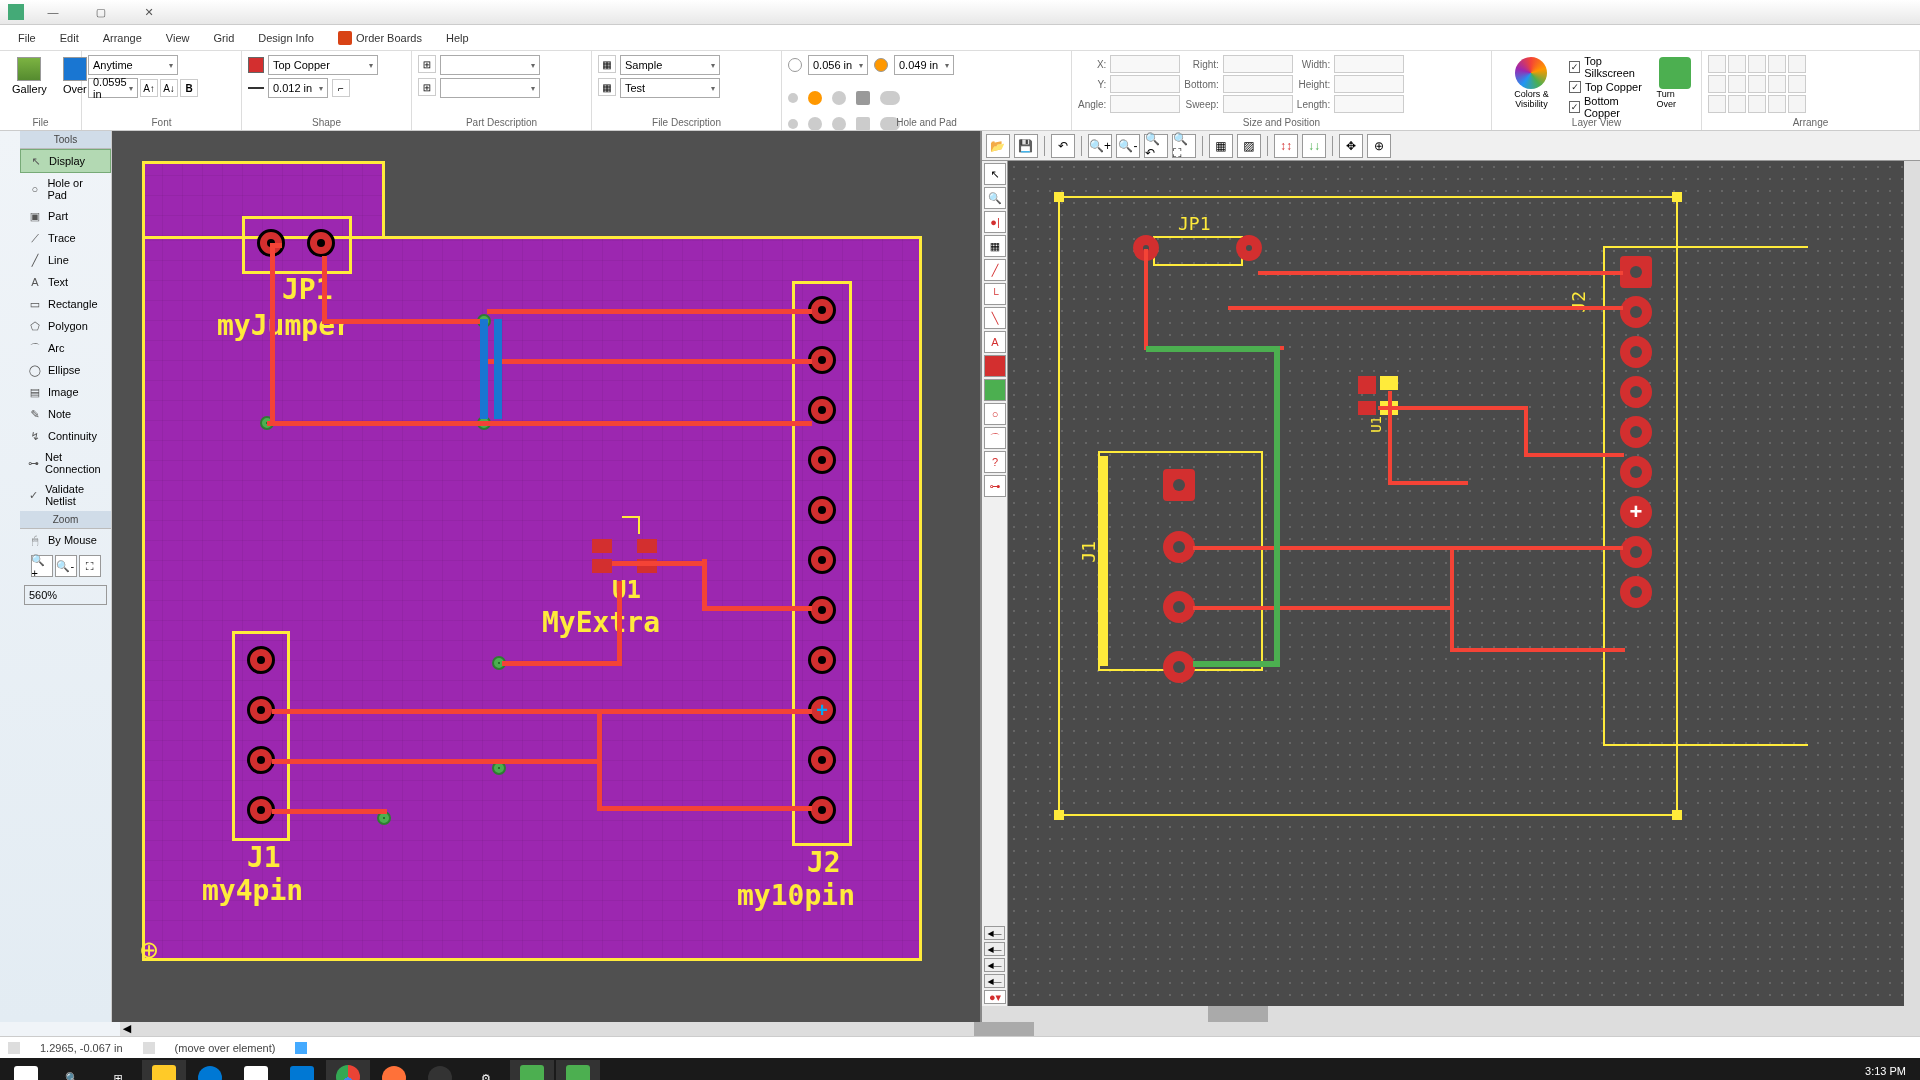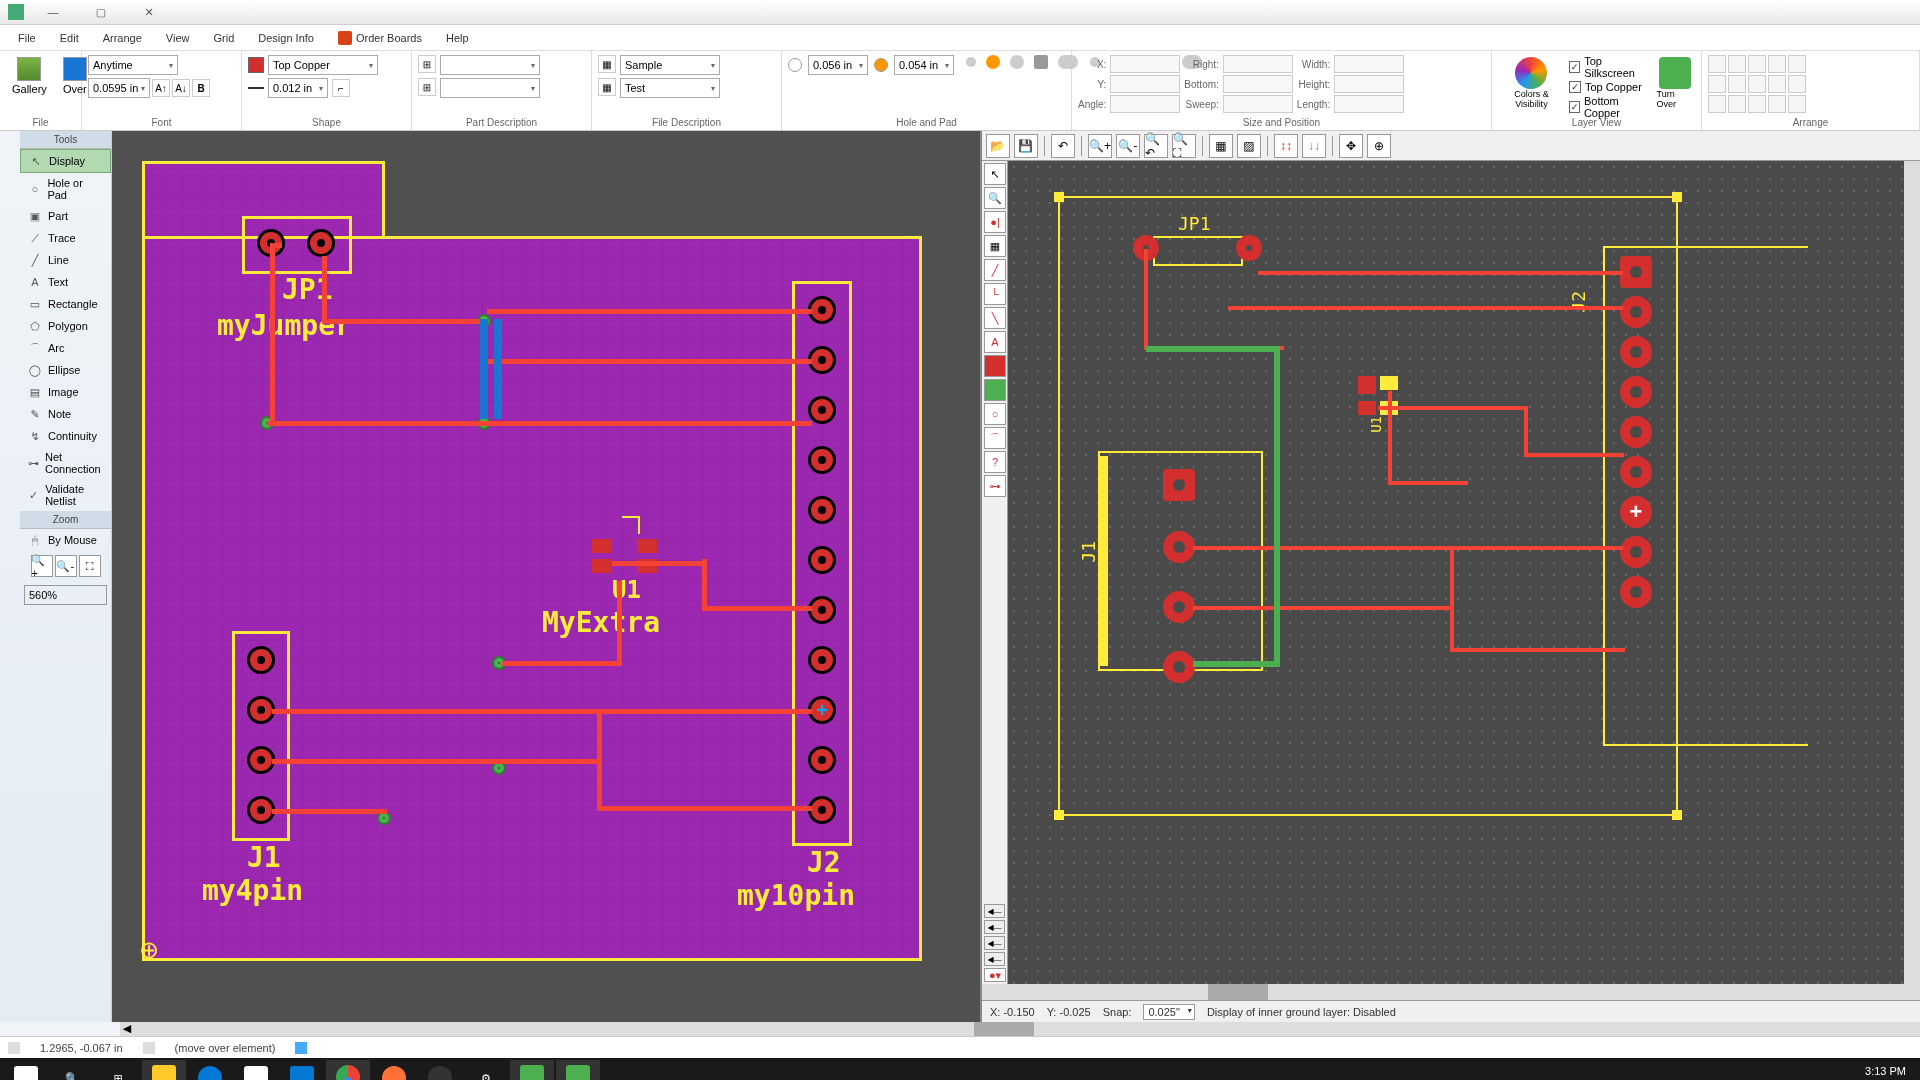--- a/index.html
+++ b/index.html
@@ -22,21 +22,21 @@
 .ribbon-content { flex: 1; display: flex; align-items: flex-start; gap: 4px; }
 
 .big-btn { display: flex; flex-direction: column; align-items: center; padding: 2px 6px; gap: 2px; }
 .big-btn-icon { width: 24px; height: 24px; background: #ddd; border: 1px solid #999; }
 .gallery-icon { background: linear-gradient(#7cb342, #558b2f); }
 .save-icon { background: #1976d2; }
 
 .dropdown { height: 20px; border: 1px solid #aaa; background: #fff; padding: 0 4px; display: flex; align-items: center; position: relative; }
 .dropdown::after { content: '▾'; position: absolute; right: 4px; color: #666; font-size: 8px; }
 .font-dd { width: 90px; }
-.size-dd { width: 62px; }
+.size-dd { width: 50px; }
 .layer-dd { width: 110px; }
 .width-dd { width: 60px; }
 .desc-dd { width: 100px; }
 .font-btn { width: 18px; height: 18px; border: 1px solid #ccc; display: flex; align-items: center; justify-content: center; font-size: 10px; }
 .bold { font-weight: bold; }
 
 .color-swatch { width: 16px; height: 16px; background: #d32f2f; border: 1px solid #666; }
 .line-icon { width: 16px; height: 2px; background: #333; margin: 7px 0; }
 
 .hole-pad-row { display: flex; align-items: center; gap: 6px; margin-bottom: 4px; }
@@ -237,26 +237,26 @@
         </div>
       <div style="display:flex;gap:4px">
           <div class="font-btn">▦</div>
           <div class="dropdown desc-dd">Test</div>
         </div>
     </div>
     <div class="ribbon-group-label">File Description</div>
   </div>
 
   <div class="ribbon-group" style="width:290px">
-    <div class="ribbon-content" style="gap:12px">
+    <div class="ribbon-content" style="flex-direction:column;gap:12px">
       <div class="hole-pad-row">
         <div class="mini-icon"></div>
         <div class="dropdown width-dd">0.056 in</div>
         <div class="mini-icon" style="background:#ff9800"></div>
-        <div class="dropdown width-dd">0.054 in</div>
+        <div class="dropdown width-dd">0.049 in</div>
       </div>
       <div class="pad-icons">
         <div class="pad-shape" style="background:#ccc;width:10px;height:10px"></div>
         <div class="pad-shape"></div>
         <div class="pad-shape" style="background:#ccc"></div>
         <div class="pad-shape pad-square"></div>
         <div class="pad-shape" style="width:20px;border-radius:7px;background:#ccc"></div>
       </div>
       <div class="pad-icons">
         <div class="pad-shape" style="background:#ccc;width:10px;height:10px"></div>
@@ -611,27 +611,20 @@
           </div>
         </div>
         <div class="right-scroll"></div>
       </div>
       <div class="right-hscroll">
         <div style="width:26px"></div>
         <div style="flex:1;position:relative">
             <div style="position:absolute;left:200px;width:60px;height:100%;background:#aaa"></div>
           </div>
       </div>
-      <div class="right-status">
-        <span>X: -0.150</span>
-        <span>Y: -0.025</span>
-        <span>Snap:</span>
-        <div class="snap-dd">0.025"</div>
-        <span>Display of inner ground layer:  Disabled</span>
-      </div>
     </div>
   </div>
 </div>
 
 <div class="hscrollbar">
   <div style="width:120px;background:#f0f4f8"></div>
   <div style="width:14px;text-align:center">◀</div>
   <div class="hscroll-thumb"></div>
 </div>
 

